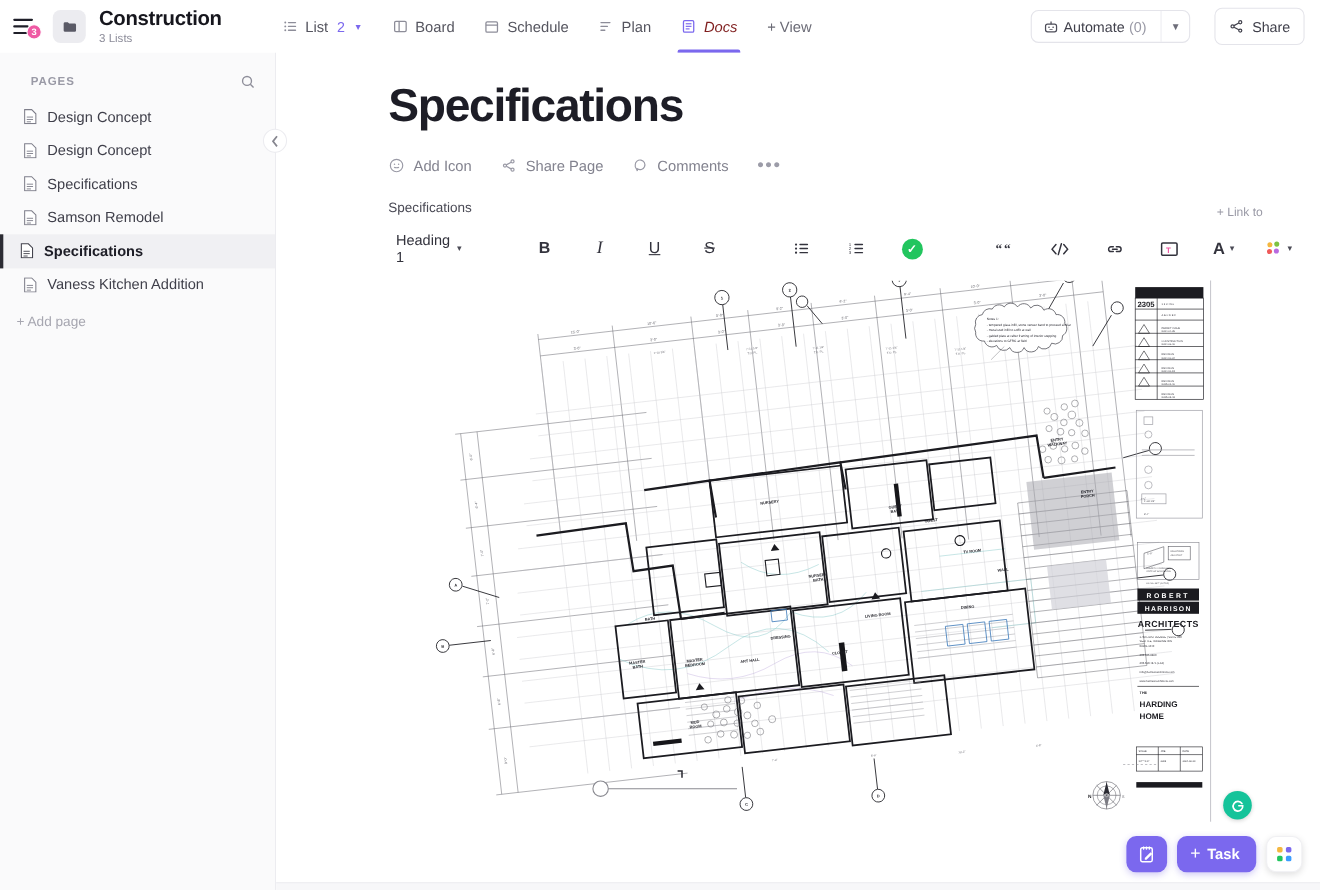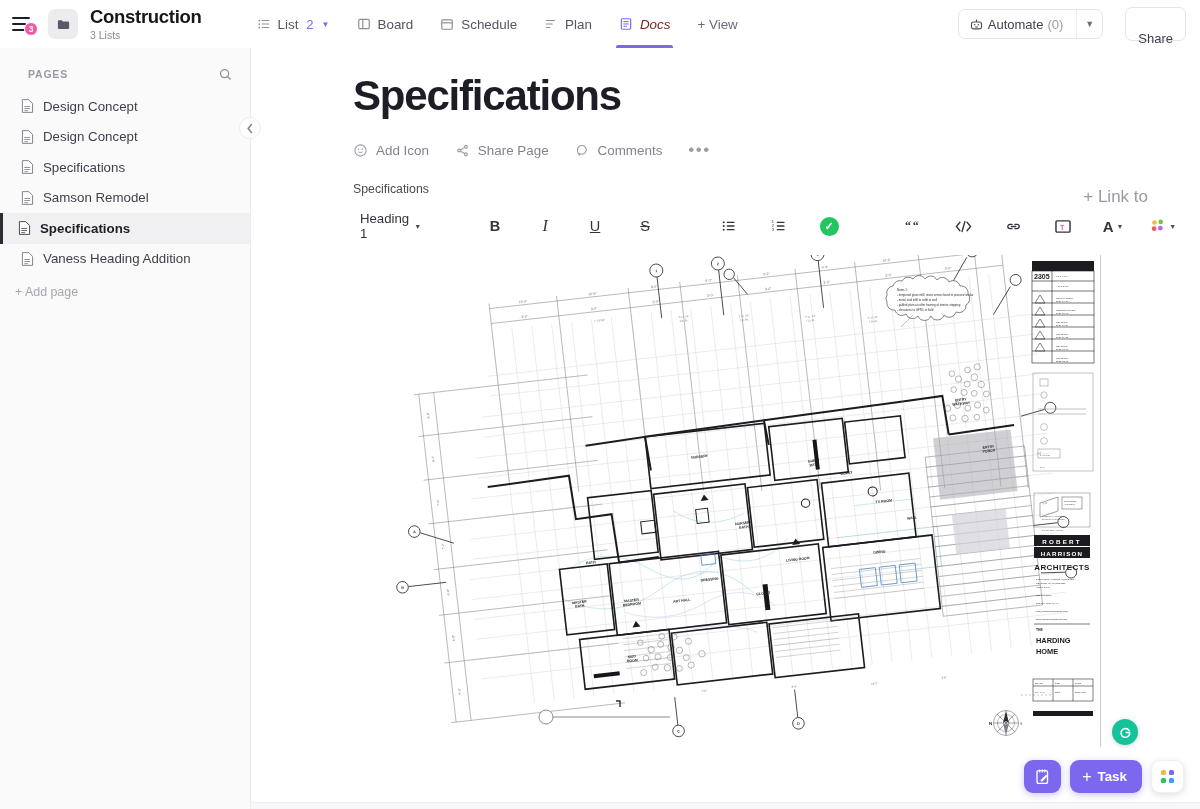--- a/index.html
+++ b/index.html
@@ -67,21 +67,21 @@
     display:flex; align-items:center; background:#fff;
     font-size:13px; color:#41414c; cursor:pointer;
   }
   #automate-btn{ padding:0 0 0 10px; gap:7px; }
   #automate-btn .lbl{ display:flex; align-items:center; gap:4px; }
   #automate-btn .paren{ color:#9a9aa6; }
   #automate-caret{
     width:26px; height:28px; display:flex; align-items:center; justify-content:center;
     border-left:1px solid #ededf2; margin-left:6px; color:#6e6e7a; font-size:9px;
   }
-  #share-btn{ padding:16px 12px; gap:7px;flex-direction:column; }
+  #share-btn{ padding:16px 12px; gap:7px; }
 
   
   #body-row{ display:flex; height:761px; }
 
   
   #sidebar{
     width:251px; flex:0 0 251px; height:761px;
     background:#fafafb; border-right:1px solid #ececf0;
     position:relative;
   }
@@ -120,21 +120,21 @@
     padding-left:102px; margin-top:18px; height:24px;
   }
   .doc-act{
     display:flex; align-items:center; gap:8px;
     font-size:13.4px; color:#83838f; cursor:pointer; margin-right:26px;
     white-space:nowrap;
   }
   #doc-more{ color:#9c9ca8; font-size:17px; letter-spacing:1.5px; cursor:pointer; line-height:0.5; }
   #link-to{
     position:absolute; right:52px; top:139px;
-    font-size:17px; color:#9a9aa6; cursor:pointer;
+    font-size:11px; color:#9a9aa6; cursor:pointer;
   }
   #doc-subtext{
     padding-left:102px; margin-top:20px;
     font-size:12.3px; color:#4a4a55;
   }
 
   
   #toolbar{
     display:flex; align-items:center;
     margin-top:13px; padding-left:102px; height:34px;
@@ -414,21 +414,21 @@
       </div>
       <div class="page-item">
         <svg width="13" height="14" viewBox="0 0 20 22">
             <path d="M2 1h10l6 6v14H2z" fill="#fff" stroke="#7e7e8a" stroke-width="1.5"></path>
             <g fill="#7e7e8a">
               <rect x="5" y="11" width="9" height="1.3"></rect>
               <rect x="5" y="14.4" width="9" height="1.3"></rect>
               <rect x="5" y="17.8" width="6" height="1.3"></rect>
             </g>
           </svg>
-        <span>Vaness Heading Addition</span>
+        <span>Vaness Kitchen Addition</span>
       </div>
     </div>
 
     <div id="add-page">+ Add page</div>
   </div>
 
   <div id="main">
     <div id="doc-wrap">
 
       <div id="doc-title">Specifications</div>

